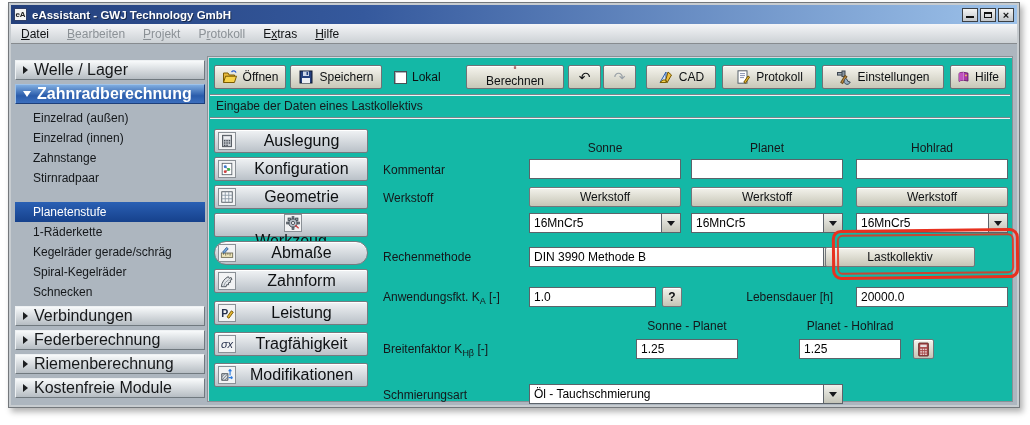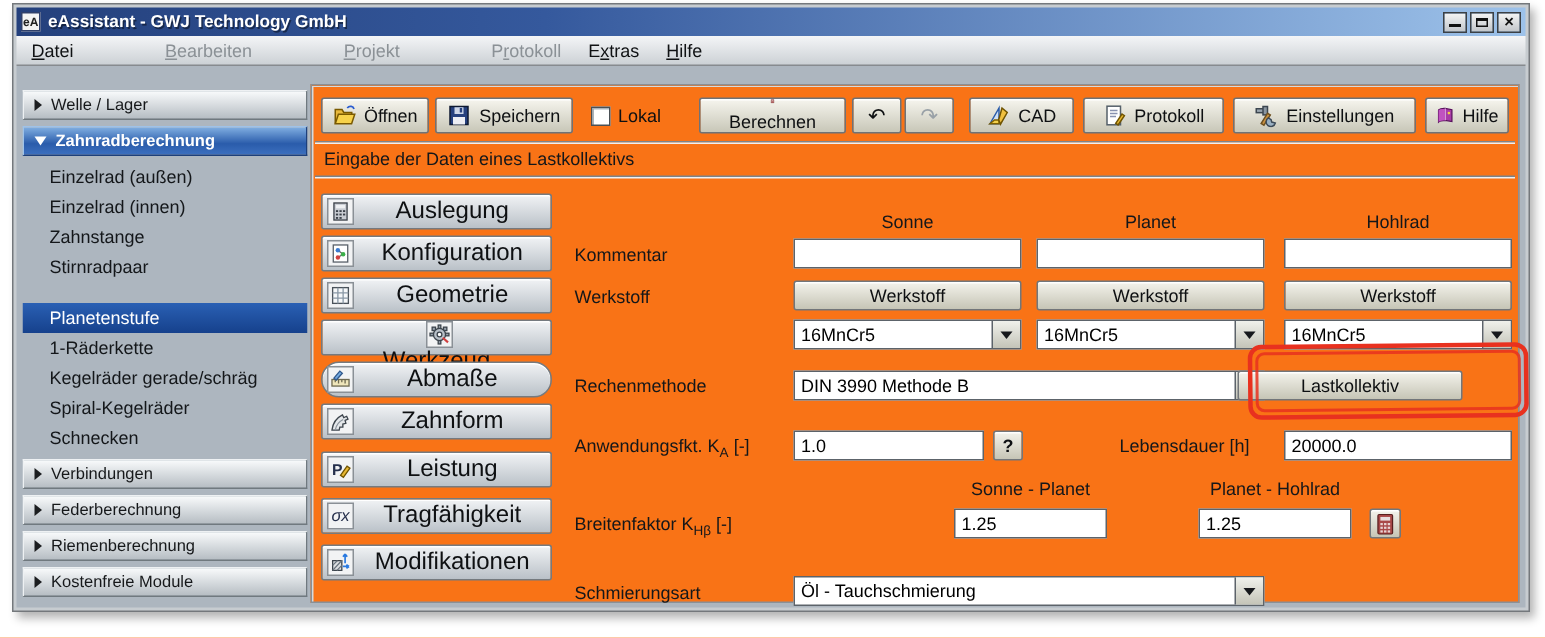--- a/index.html
+++ b/index.html
@@ -20,42 +20,42 @@
   .wbtn { width:16px; height:14px; background:linear-gradient(#f4f4f4,#c2c6ca);
     border:1px solid #3c4044; font-size:9px; line-height:12px; text-align:center;
     color:#111; position:relative; }
   .wbtn .min-bar { position:absolute; left:3px; right:3px; bottom:3px; border-bottom:2px solid #111; }
   .wbtn .max-box { position:absolute; left:3px; top:3px; right:3px; bottom:3px; border:1px solid #111; border-top-width:2px; }
   .wbtn.close { font-weight:bold; font-size:11px; }
 
   .menubar { height:20px; flex:0 0 20px; background:linear-gradient(#f4f5f7,#ccd1d5);
     border-bottom:1px solid #878b8f; display:flex; align-items:center; padding-left:10px; gap:18px; }
   .mitem { font-size:12px; color:#101214; white-space:nowrap; cursor:default; }
-  .mitem.disabled { color:#8b9196;margin-left:43px; }
+  .mitem.disabled { color:#8b9196; }
   .mitem .u { text-decoration:underline; }
 
   .bodyarea { position:relative; flex:1; background:#adb6bf; overflow:hidden; }
 
   
   .sidebar { position:absolute; left:4px; top:16px; width:190px; bottom:0; overflow:hidden; }
   .sb-h { height:20px; margin-bottom:4px; background:linear-gradient(#f8fafb,#b6bdc3);
     border:1px solid; border-color:#eef1f3 #70797f #70797f #eef1f3;
     display:flex; align-items:center; gap:6px; padding-left:7px;
-    font-size:11px; color:#16181a; cursor:pointer; }
+    font-size:16px; color:#16181a; cursor:pointer; }
   .tri-r { width:0; height:0; border-left:5px solid #1c1e20; border-top:4px solid transparent; border-bottom:4px solid transparent; }
   .sb-h.expanded { background:linear-gradient(#7fade0 0%,#2a5cab 60%,#3c6fbe 100%);
     color:#fff; font-weight:bold; border-color:#9fc2e8 #1d3f7a #1d3f7a #9fc2e8; }
   .tri-d { width:0; height:0; border-top:6px solid #fff; border-left:4px solid transparent; border-right:4px solid transparent; }
   .sb-i { height:20px; line-height:20px; padding-left:18px; font-size:12px; color:#14171a; cursor:pointer; white-space:nowrap; }
   .sb-i.selected { background:linear-gradient(#2a60b4,#16418c); color:#fff; font-weight:normal;margin-top:14px; }
   .sb-gap { height:4px; }
 
   
   .mainpanel { position:absolute; left:196px; top:12px; width:806px; height:346px;
-    border:1px solid #8a9096; box-shadow:inset 1px 1px 0 #d4dade; background:#f97316; }
+    border:1px solid #8a9096; box-shadow:inset 1px 1px 0 #d4dade; background:#14b8a6; }
   .groove { position:absolute; left:2px; right:2px; height:2px;
     border-top:1px solid #7d848a; border-bottom:1px solid #eef1f3; }
   .panel-title { position:absolute; left:8px; top:42px; font-size:12px; color:#14171a; }
 
   .tbtn { position:absolute; top:8px; height:24px; display:inline-flex; align-items:center;
     justify-content:center; gap:5px; padding:0 6px;
     background:linear-gradient(#f6f5ee,#c8c7b8); border:1px solid #6f7276; border-radius:2px;
     box-shadow:inset 0 1px 0 #fff; font-size:12px; color:#0e1012; cursor:pointer; }
   .tbtn.disabled { color:#99a1a7; cursor:default; }
   .glyph { font-size:14px; line-height:14px; }

